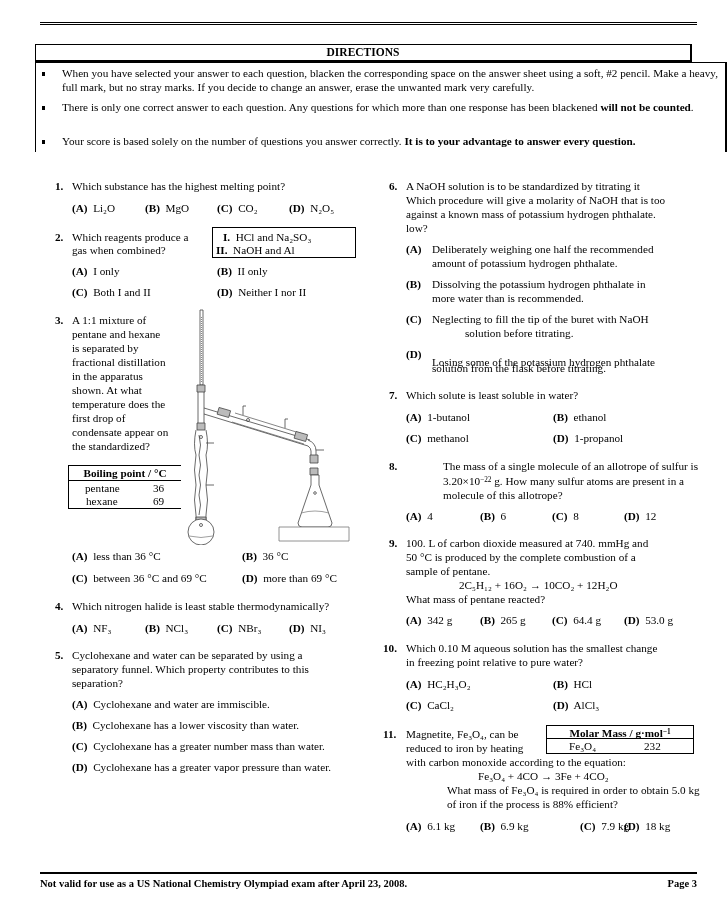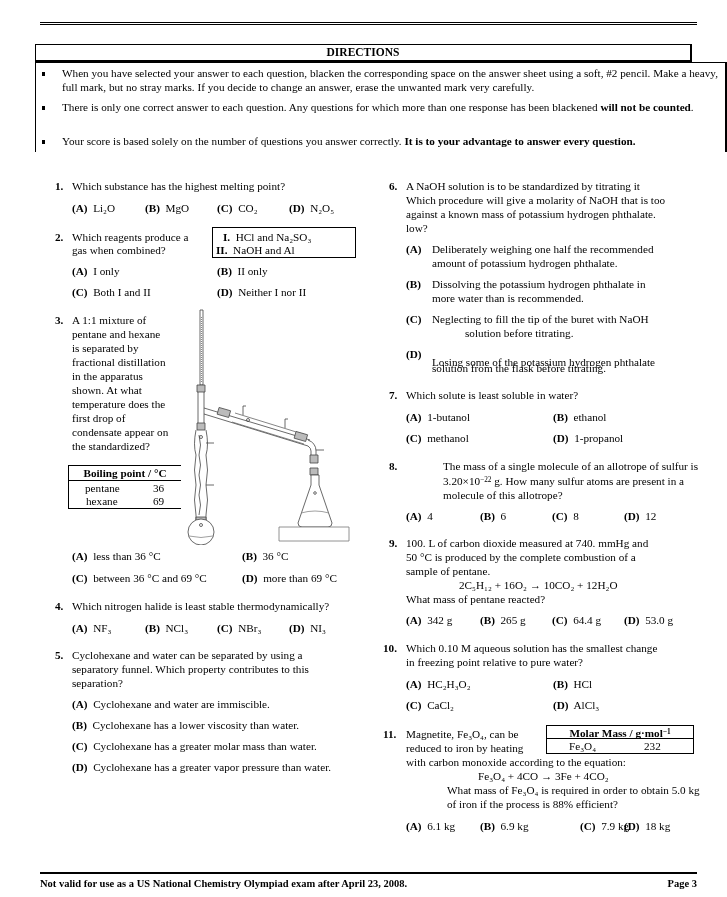--- a/index.html
+++ b/index.html
@@ -158,21 +158,21 @@
 
 <div>
   <span class="qnum" style="left:55px;top:648px;">5.</span>
   <div class="qtext" style="left:72px;top:648px;line-height:14px;">
     <div>Cyclohexane and water can be separated by using a</div>
     <div>separatory funnel. Which property contributes to this</div>
     <div>separation?</div>
   </div>
   <div class="opt" style="left:72px;top:697px;"><span class="lab">(A)</span>&nbsp; <span>Cyclohexane and water are immiscible.</span></div>
   <div class="opt" style="left:72px;top:718px;"><span class="lab">(B)</span>&nbsp; <span>Cyclohexane has a lower viscosity than water.</span></div>
-  <div class="opt" style="left:72px;top:739px;"><span class="lab">(C)</span>&nbsp; <span>Cyclohexane has a greater molar mass than water.</span></div>
+  <div class="opt" style="left:72px;top:739px;"><span class="lab">(C)</span>&nbsp; <span>Cyclohexane has a greater number mass than water.</span></div>
   <div class="opt" style="left:72px;top:760px;"><span class="lab">(D)</span>&nbsp; <span>Cyclohexane has a greater vapor pressure than water.</span></div>
 </div>
 
 <div>
   <span class="qnum" style="left:389px;top:179px;">6.</span>
   <div class="qtext" style="left:406px;top:179px;line-height:14px;">
     <div>A NaOH solution is to be standardized by titrating it</div>
     <div>Which procedure will give a molarity of NaOH that is too</div>
     <div>against a known mass of potassium hydrogen phthalate.</div>
     <div>low?</div>

